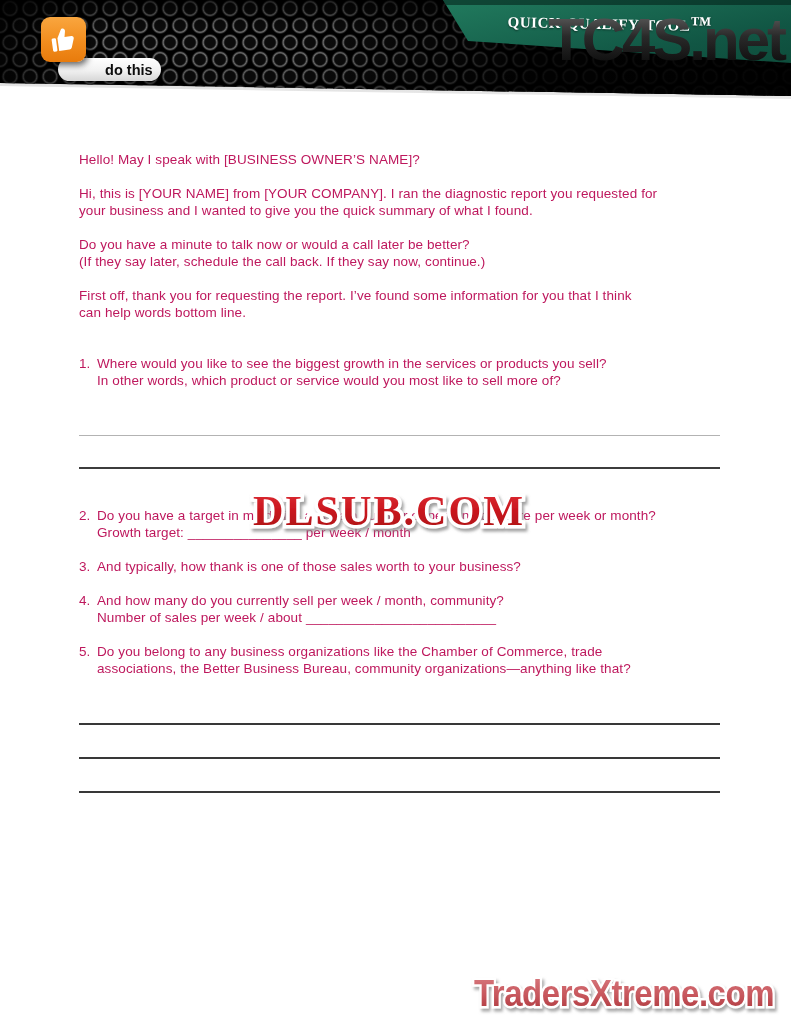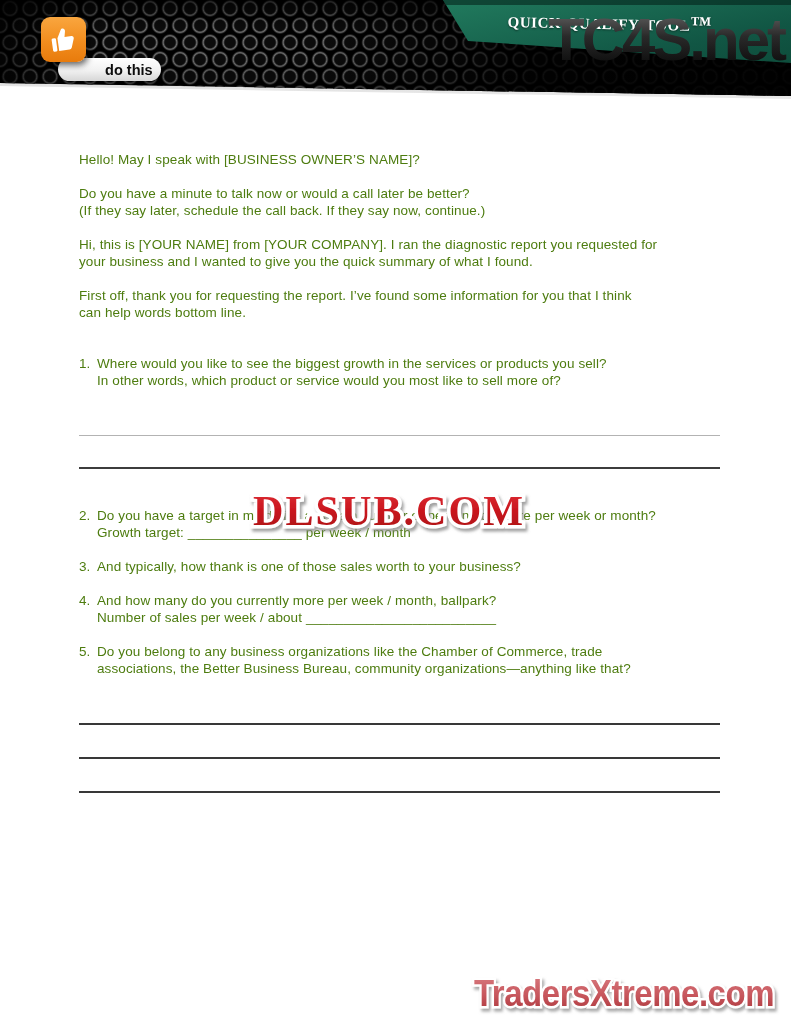--- a/index.html
+++ b/index.html
@@ -78,21 +78,21 @@
     width:45px;height:45px;border-radius:9px;
     background:linear-gradient(180deg,#f9a63f 0%,#f28d1e 55%,#e87b0c 100%);
     box-shadow:2px 3px 6px rgba(0,0,0,.6);
     display:flex;align-items:center;justify-content:center;
   }
   .badge svg{width:30px;height:30px;transform:rotate(-8deg);}
 
   
   .page-body{
     position:absolute;left:79px;top:0;width:641px;
-    color:#4d7c0f;font-size:13.5px;line-height:17px;letter-spacing:.1px;
+    color:#be185d;font-size:13.5px;line-height:17px;letter-spacing:.1px;
   }
   .page-body p{margin:17px 0 0 0;white-space:pre-line;}
   .page-body p.first{margin-top:151px;}
   .q{display:flex;margin-top:17px;}
   .q.q1{margin-top:34px;}
   .q.q2{margin-top:38px;}
   .q-num{width:18px;flex:none;}
   .q-text{flex:1;white-space:pre-line;}
   .followup{margin:0 0 0 18px;white-space:pre;}
 
@@ -143,24 +143,24 @@
   <div class="badge">
     <svg viewBox="0 0 24 24">
       <rect x="2.2" y="9.6" width="3.5" height="10.6" rx="1" fill="#ffffff"></rect>
       <path fill="#ffffff" d="M7 20.2h8.3c.95 0 1.8-.6 2.1-1.5l2.5-6.9c.35-1.05-.4-2.2-1.55-2.2h-5.6l1-4.35c.22-1-.3-2-1.2-2.4-.75-.33-1.6-.05-2 .62L7 9.9z"></path>
     </svg>
   </div>
 </div>
 
 <div class="page-body">
   <p class="first">Hello!  May I speak with [BUSINESS OWNER’S NAME]?</p>
+  <p>Hi, this is [YOUR NAME] from [YOUR COMPANY]. I ran the diagnostic report you requested for
+your business and I wanted to give you the quick summary of what I found.</p>
   <p>Do you have a minute to talk now or would a call later be better?
 (If they say later, schedule the call back. If they say now, continue.)</p>
-  <p>Hi, this is [YOUR NAME] from [YOUR COMPANY]. I ran the diagnostic report you requested for
-your business and I wanted to give you the quick summary of what I found.</p>
   <p>First off, thank you for requesting the report. I’ve found some information for you that I think
 can help words bottom line.</p>
 
   <div class="q q1">
     <span class="q-num">1.</span>
     <span class="q-text">Where would you like to see the biggest growth in the services or products you sell?
 In other words, which product or service would you most like to sell more of?</span>
   </div>
 
   <div class="rule rule-light"></div>
@@ -172,21 +172,21 @@
   </div>
   <div class="followup">Growth target: _______________ per week / month</div>
 
   <div class="q">
     <span class="q-num">3.</span>
     <span class="q-text">And typically, how thank is one of those sales worth to your business?</span>
   </div>
 
   <div class="q">
     <span class="q-num">4.</span>
-    <span class="q-text">And how many do you currently more per week / month, ballpark?</span>
+    <span class="q-text">And how many do you currently sell per week / month, community?</span>
   </div>
   <div class="followup">Number of sales per week / about _________________________</div>
 
   <div class="q">
     <span class="q-num">5.</span>
     <span class="q-text">Do you belong to any business organizations like the Chamber of Commerce, trade
 associations, the Better Business Bureau, community organizations—anything like that?</span>
   </div>
 
   <div class="rule rule-b1"></div>

